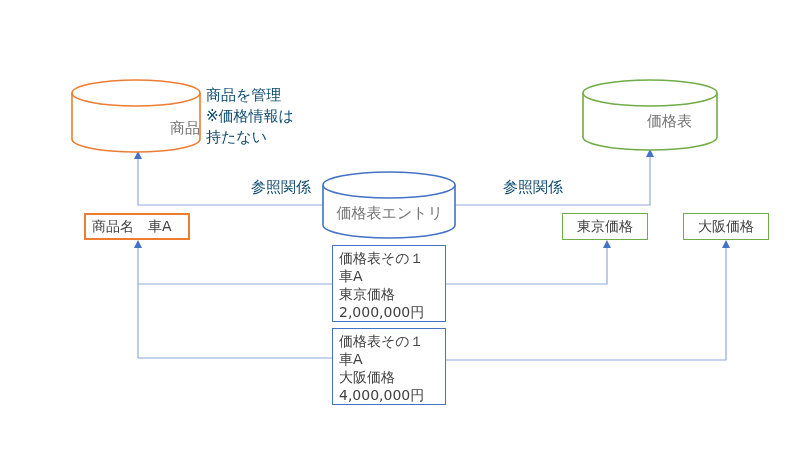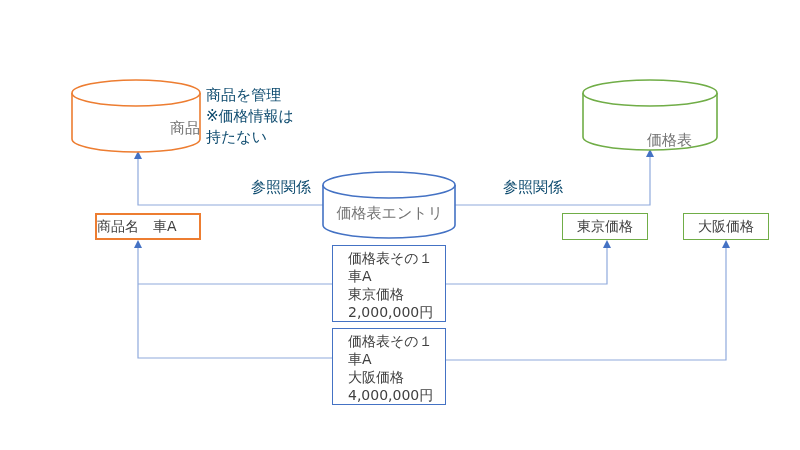--- a/index.html
+++ b/index.html
@@ -32,29 +32,29 @@
     color: #737373;
   }
   .tagbox {
     position: absolute;
     background: #ffffff;
     font-size: 14px;
     color: #3f3f3f;
     display: flex;
     align-items: center;
   }
-  .orange-box { border: 2px solid #ED7D31; padding-left: 0; margin-left: 11px; }
+  .orange-box { border: 2px solid #ED7D31; padding-left: 6px; }
   .green-box  { border: 1.5px solid #70AD47; justify-content: center; }
   .entry-box {
     position: absolute;
     background: #ffffff;
     border: 1.5px solid #4472C4;
     font-size: 14px;
     line-height: 18px;
-    padding: 3px 4px 0 15px;
+    padding: 3px 4px 0 6px;
     white-space: pre-line;
     color: #3f3f3f;
   }
 </style>
 </head>
 <body>
 
 <div class="canvas">
 
   <svg class="shapes" viewBox="0 0 800 450">
@@ -85,21 +85,21 @@
     </g>
 
     <g>
       <path d="M323,185 L323,225 A66,13 0 0 0 455,225 L455,185" fill="#ffffff" stroke-width="1.6" stroke="#4472C4"></path>
       <ellipse cx="389" cy="185" rx="66" ry="13" fill="#ffffff" stroke-width="1.6" stroke="#4472C4"></ellipse>
     </g>
   </svg>
 
   <div class="cyl-lbl" style="left:72px; top:119px; width:128px;">商品</div>
 
-  <div class="cyl-lbl" style="left:583px; top:131px; width:109px;">価格表</div>
+  <div class="cyl-lbl" style="left:583px; top:112px; width:109px;">価格表</div>
 
   <div class="cyl-lbl" style="left:311px; top:204px; width:132px;">価格表エントリ</div>
 
   <div class="lbl" style="left:206px; top:85px;">商品を管理
 ※価格情報は
 持たない</div>
 
 
   <div class="lbl" style="left:251px; top:177px;">参照関係</div>
 

